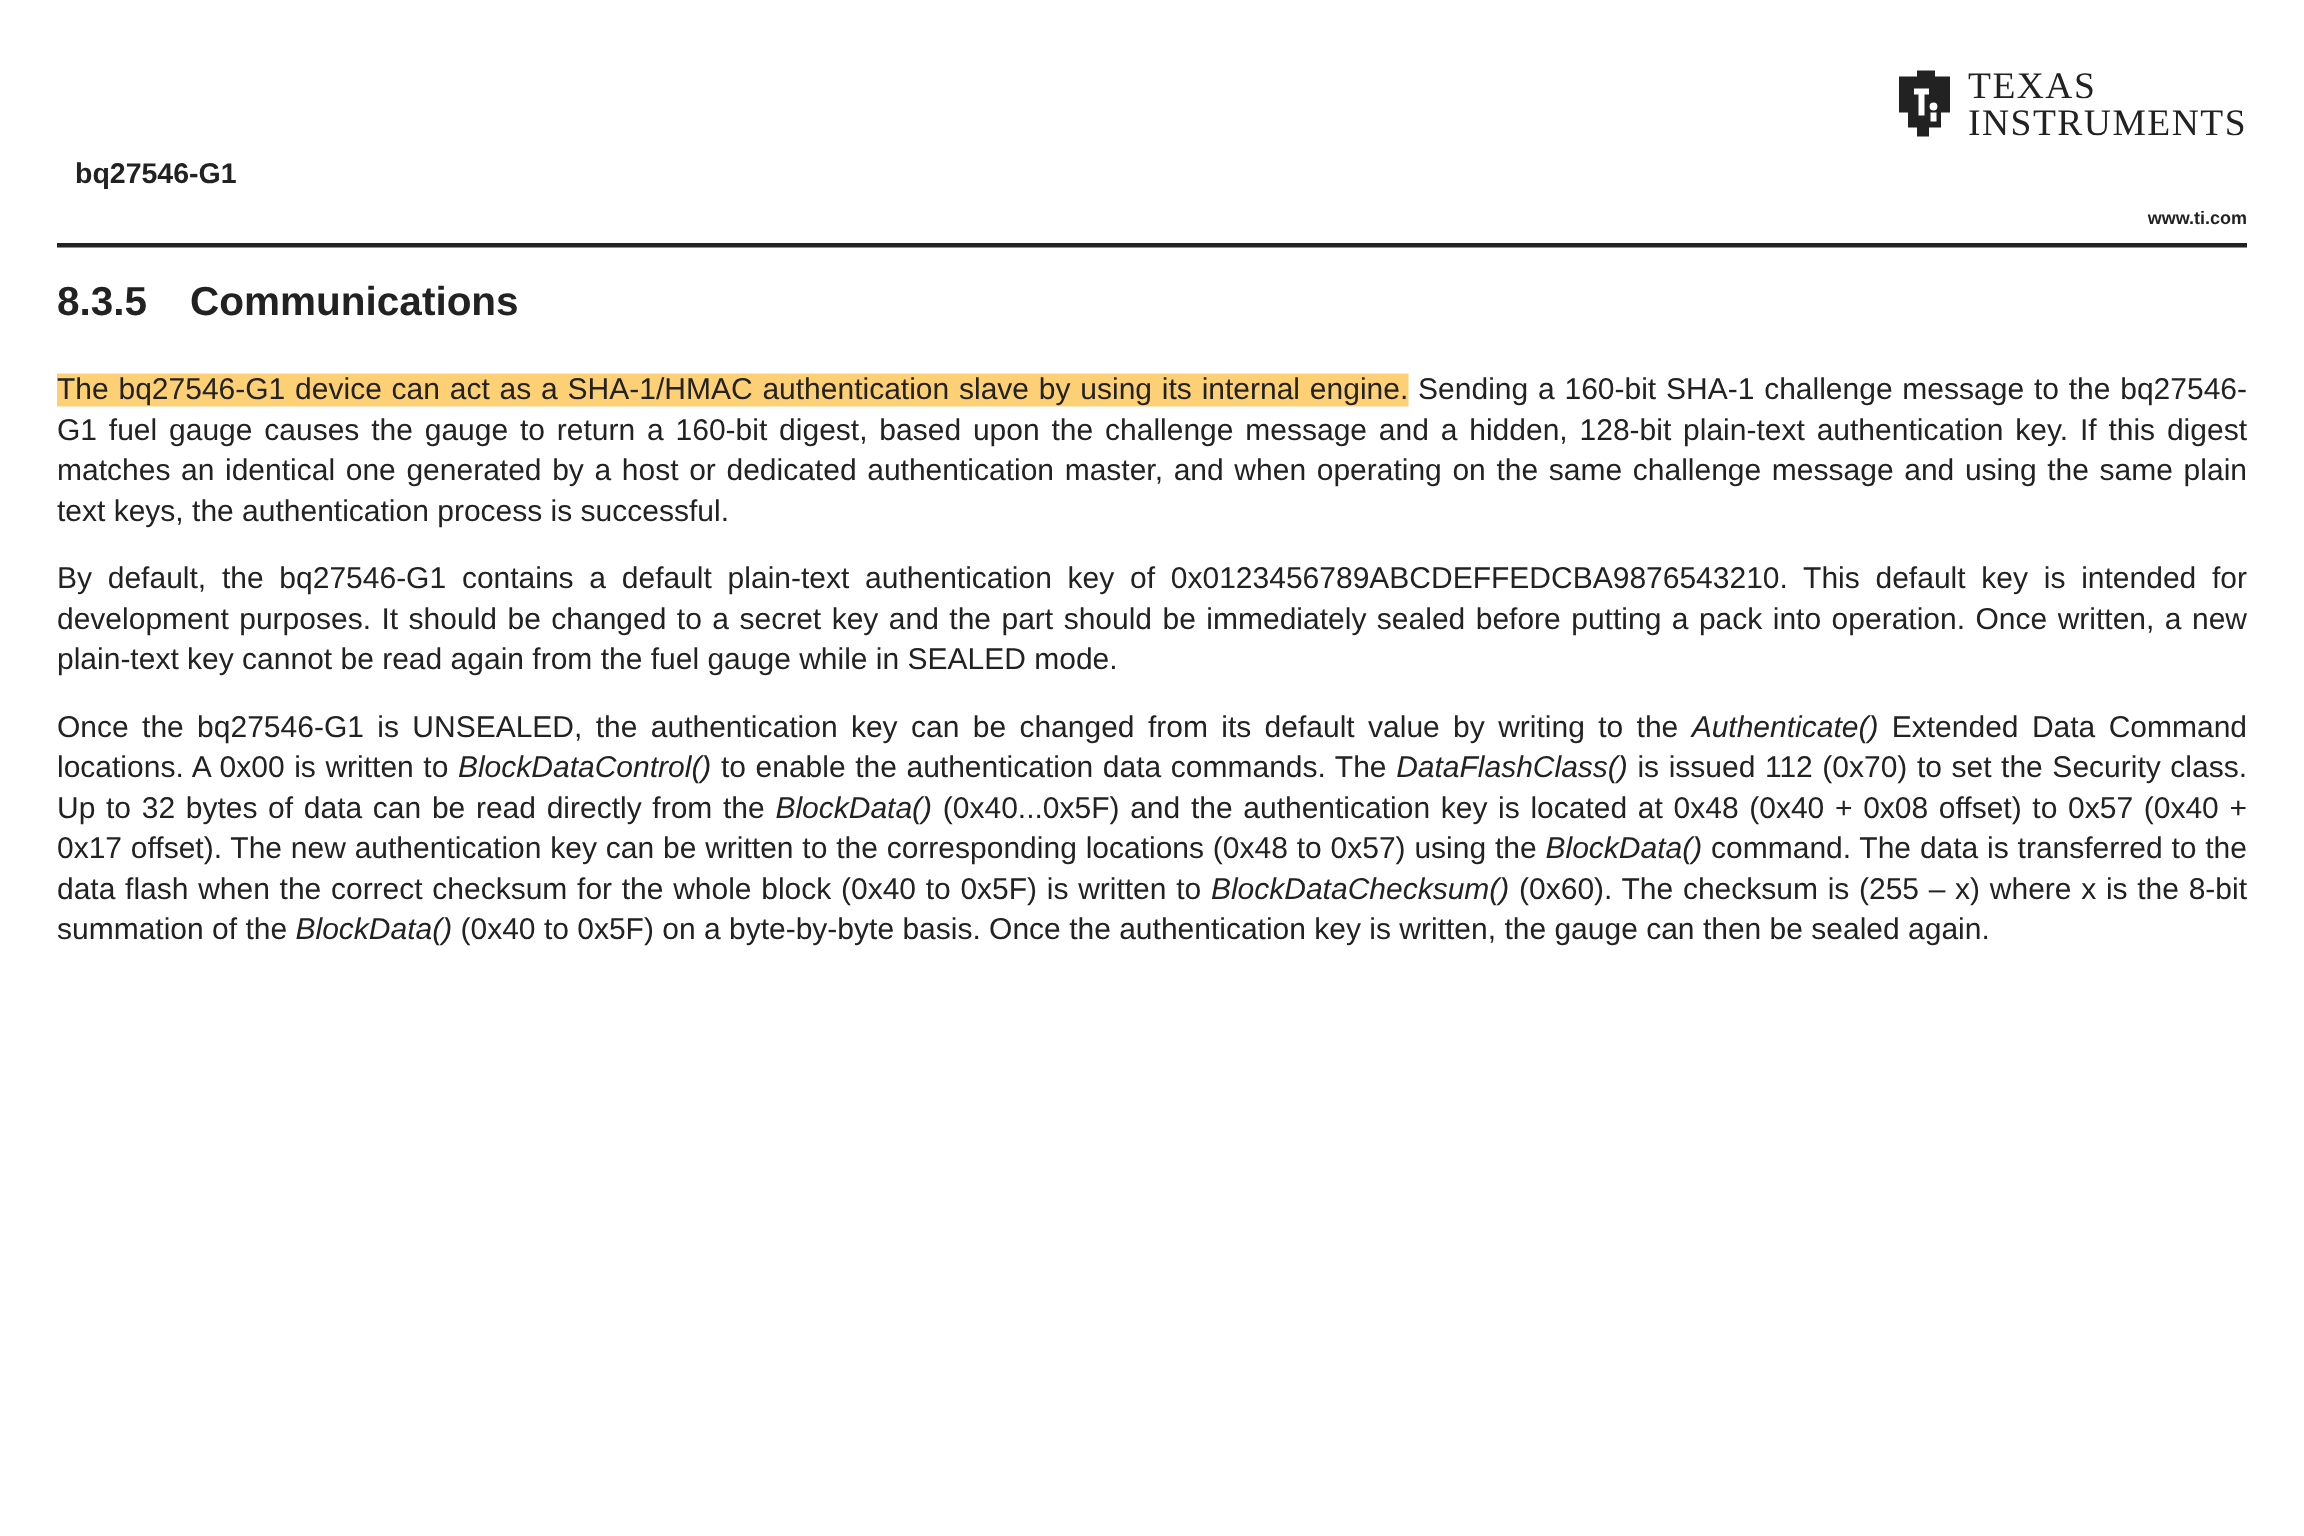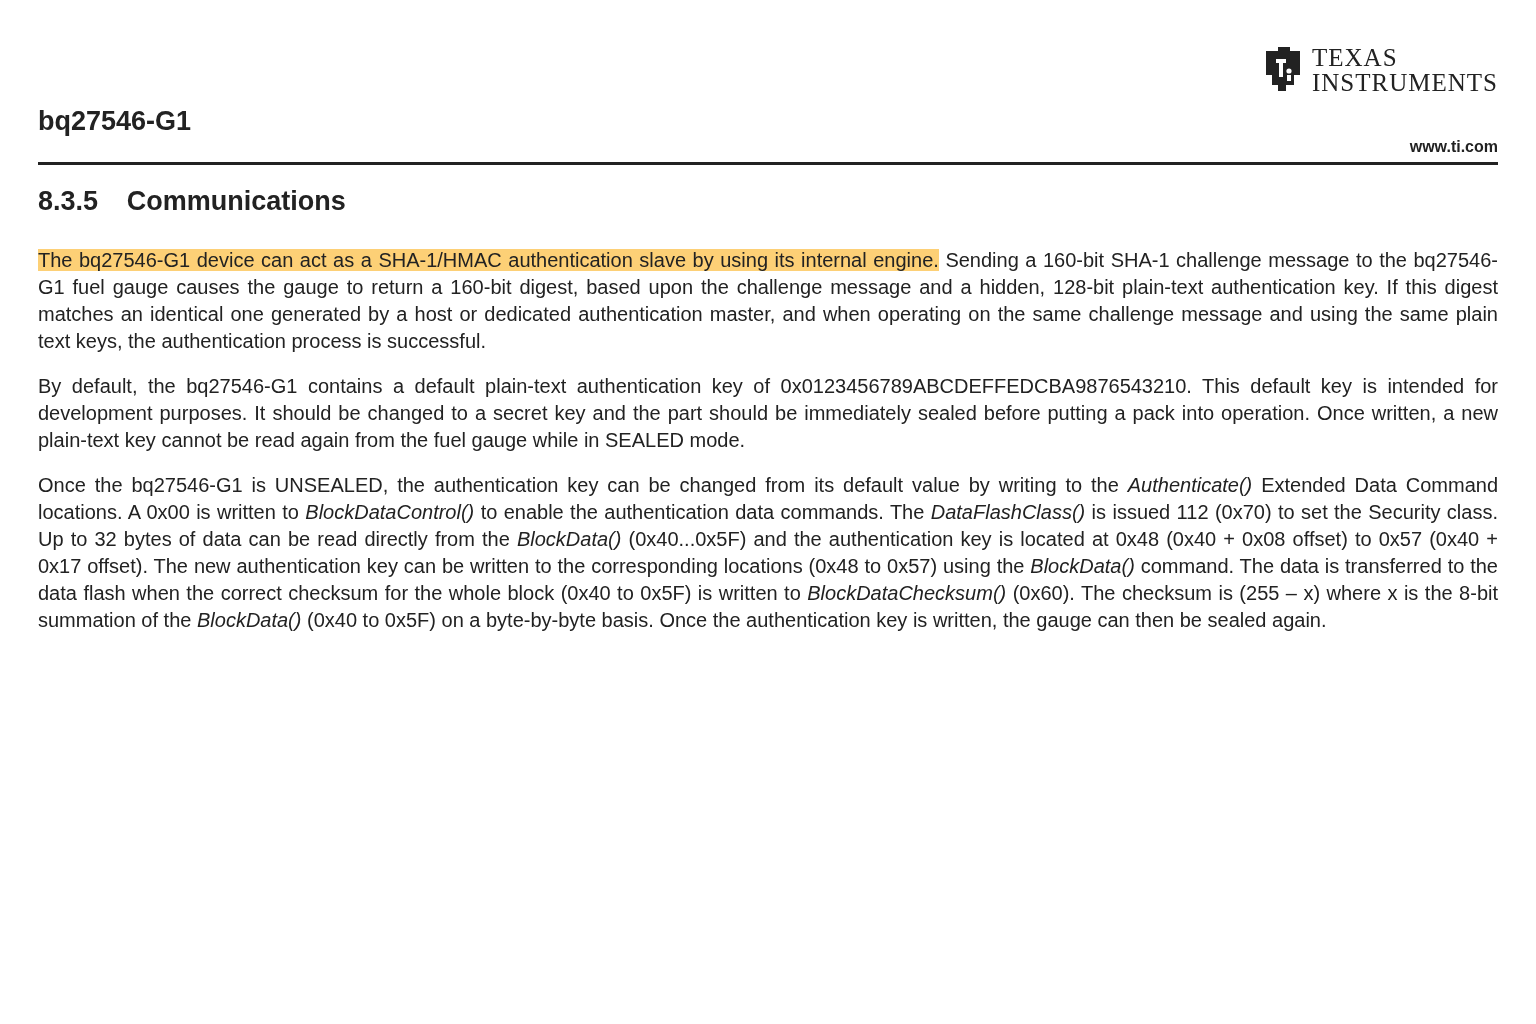--- a/index.html
+++ b/index.html
@@ -35,37 +35,37 @@
     flex-direction: column;
     line-height: 1;
     font-family: "Times New Roman", Times, serif;
     letter-spacing: 1px;
   }
   .logo-text .line1 { font-size: 25px; font-weight: 400; }
   .logo-text .line2 { font-size: 25px; font-weight: 400; text-align: center; }
 
   .part-number {
     position: absolute;
-    left: 38px;
+    left: 50px;
     top: 106px;
     font-weight: bold;
-    font-size: 27px;
+    font-size: 19px;
   }
   .doc-rev {
     position: absolute;
     left: 38px;
     top: 138px;
     font-size: 20px;
     letter-spacing: 0.2px;
   }
   .website {
     position: absolute;
     right: 38px;
     top: 138px;
-    font-size: 16px;
+    font-size: 12px;
     font-weight: bold;
   }
   .hr {
     position: absolute;
     left: 38px;
     right: 38px;
     top: 162px;
     height: 0;
     border-top: 3px solid #222;
   }

